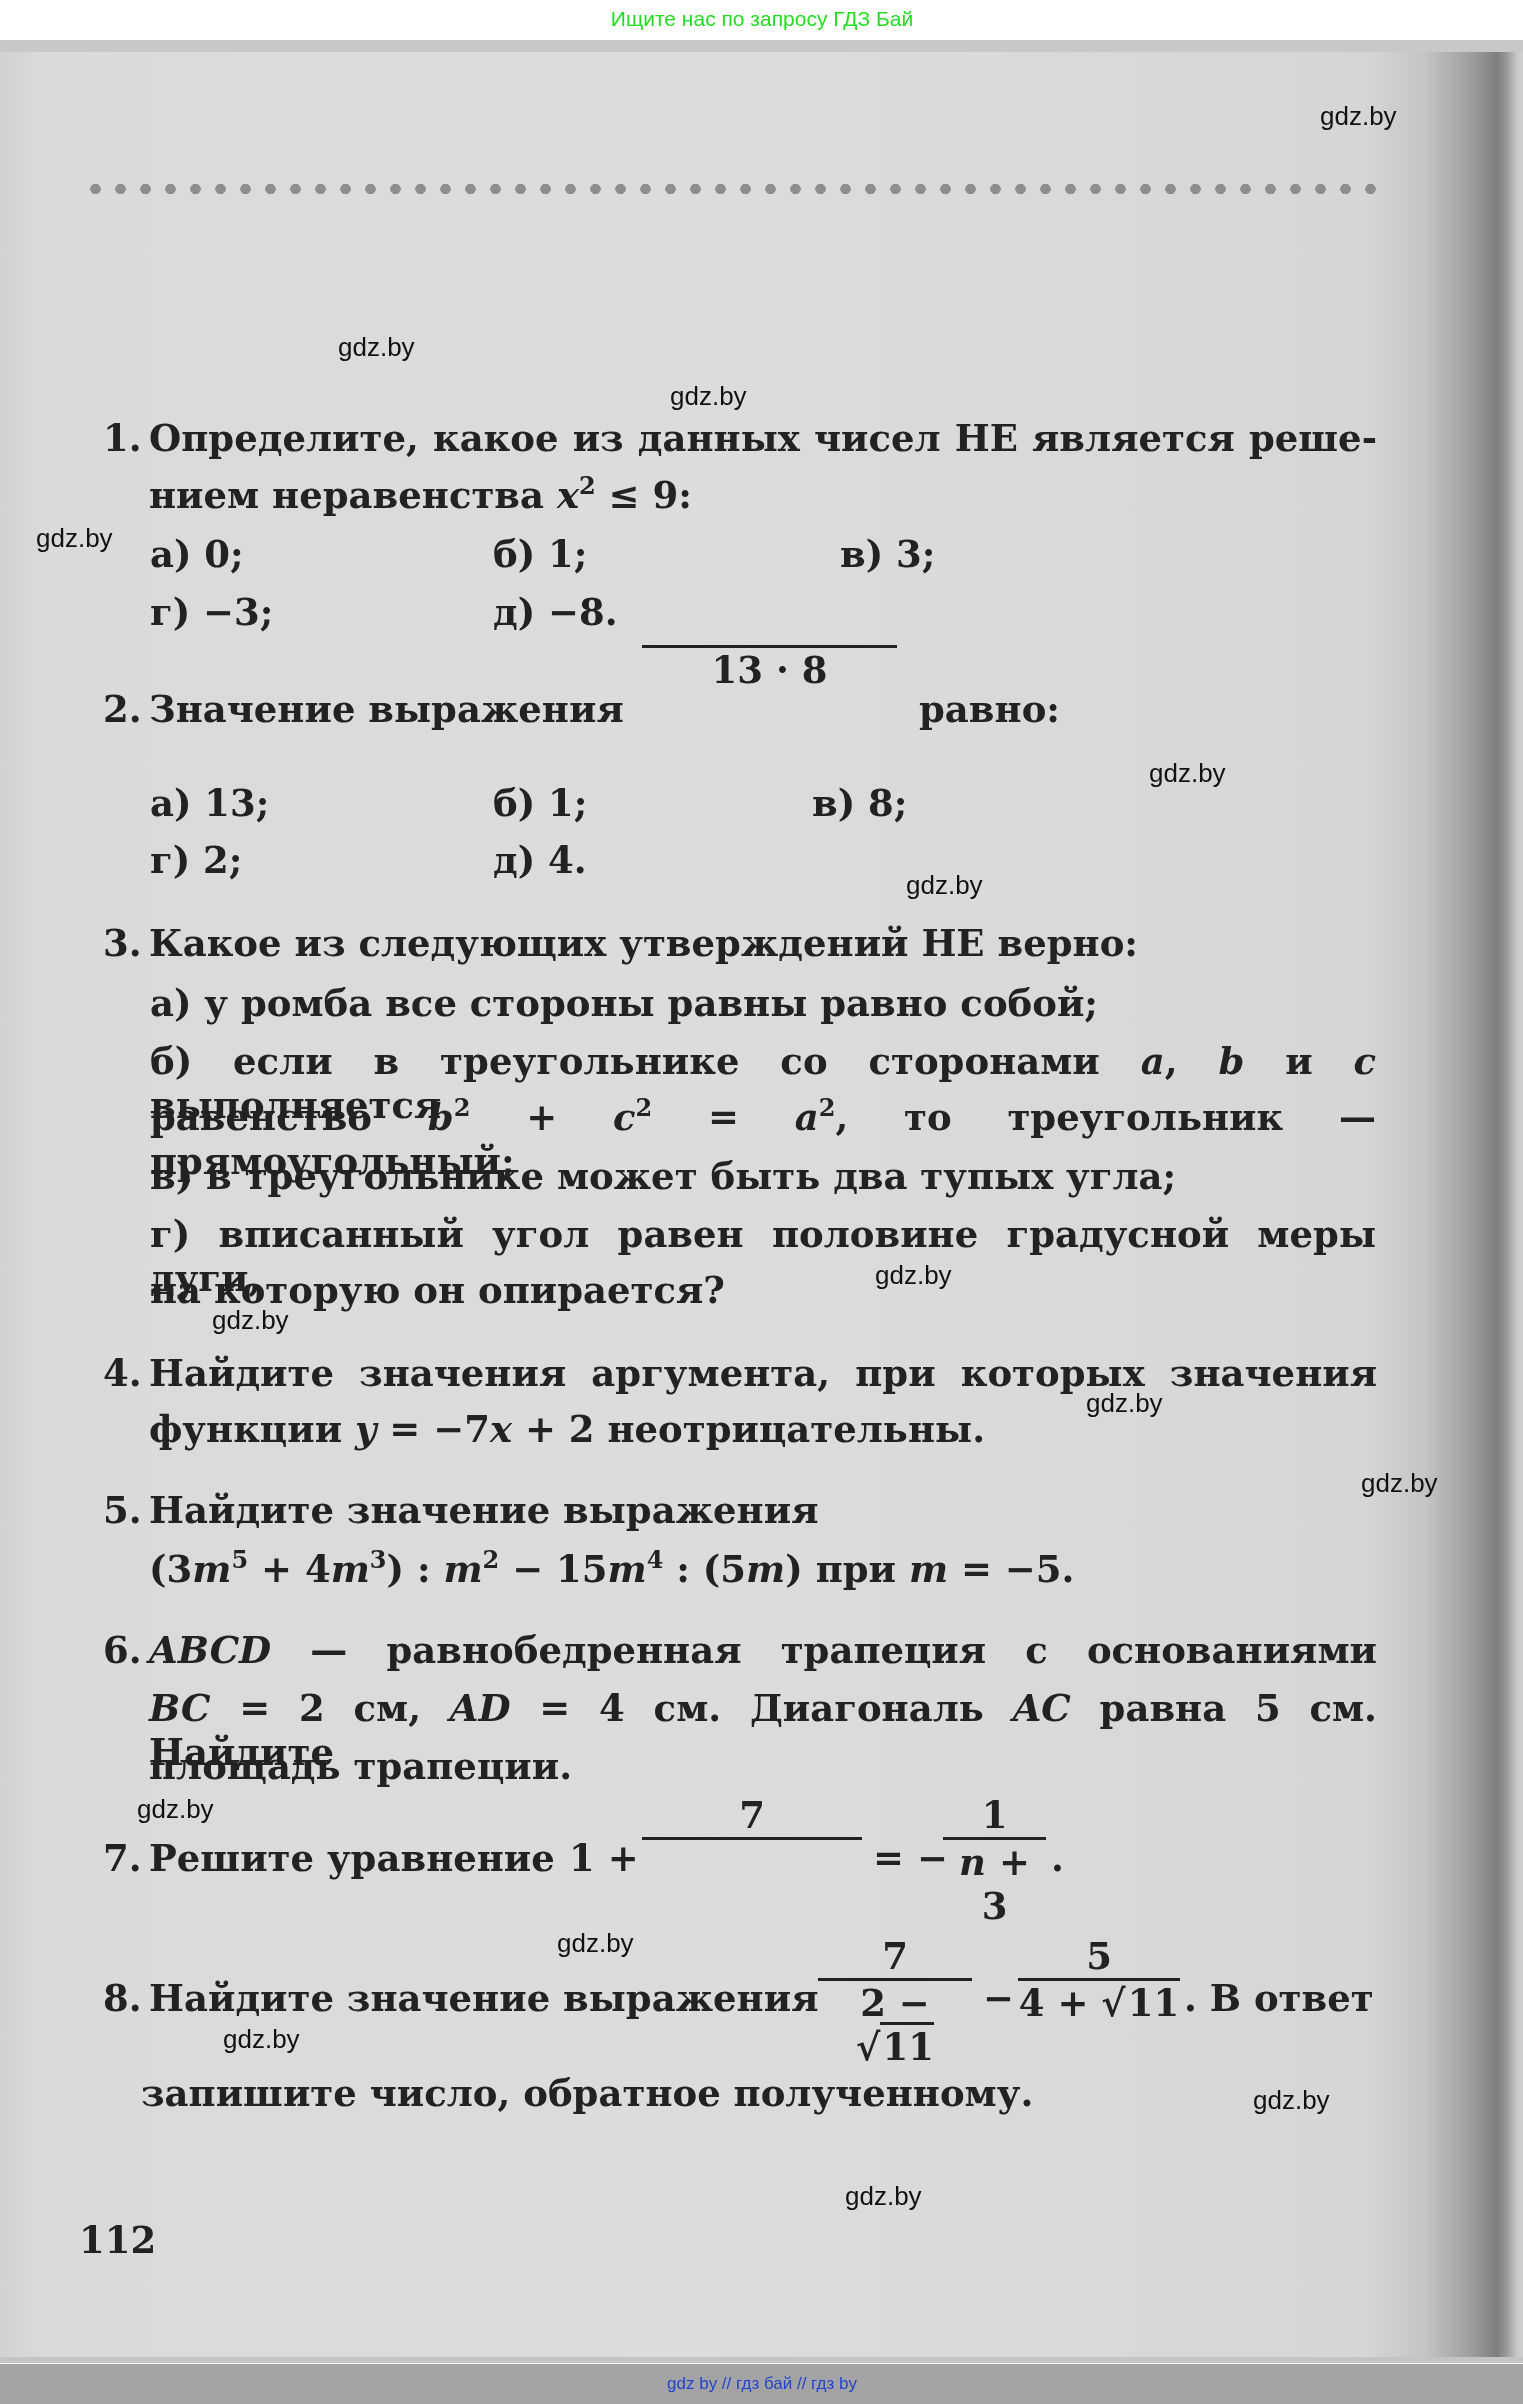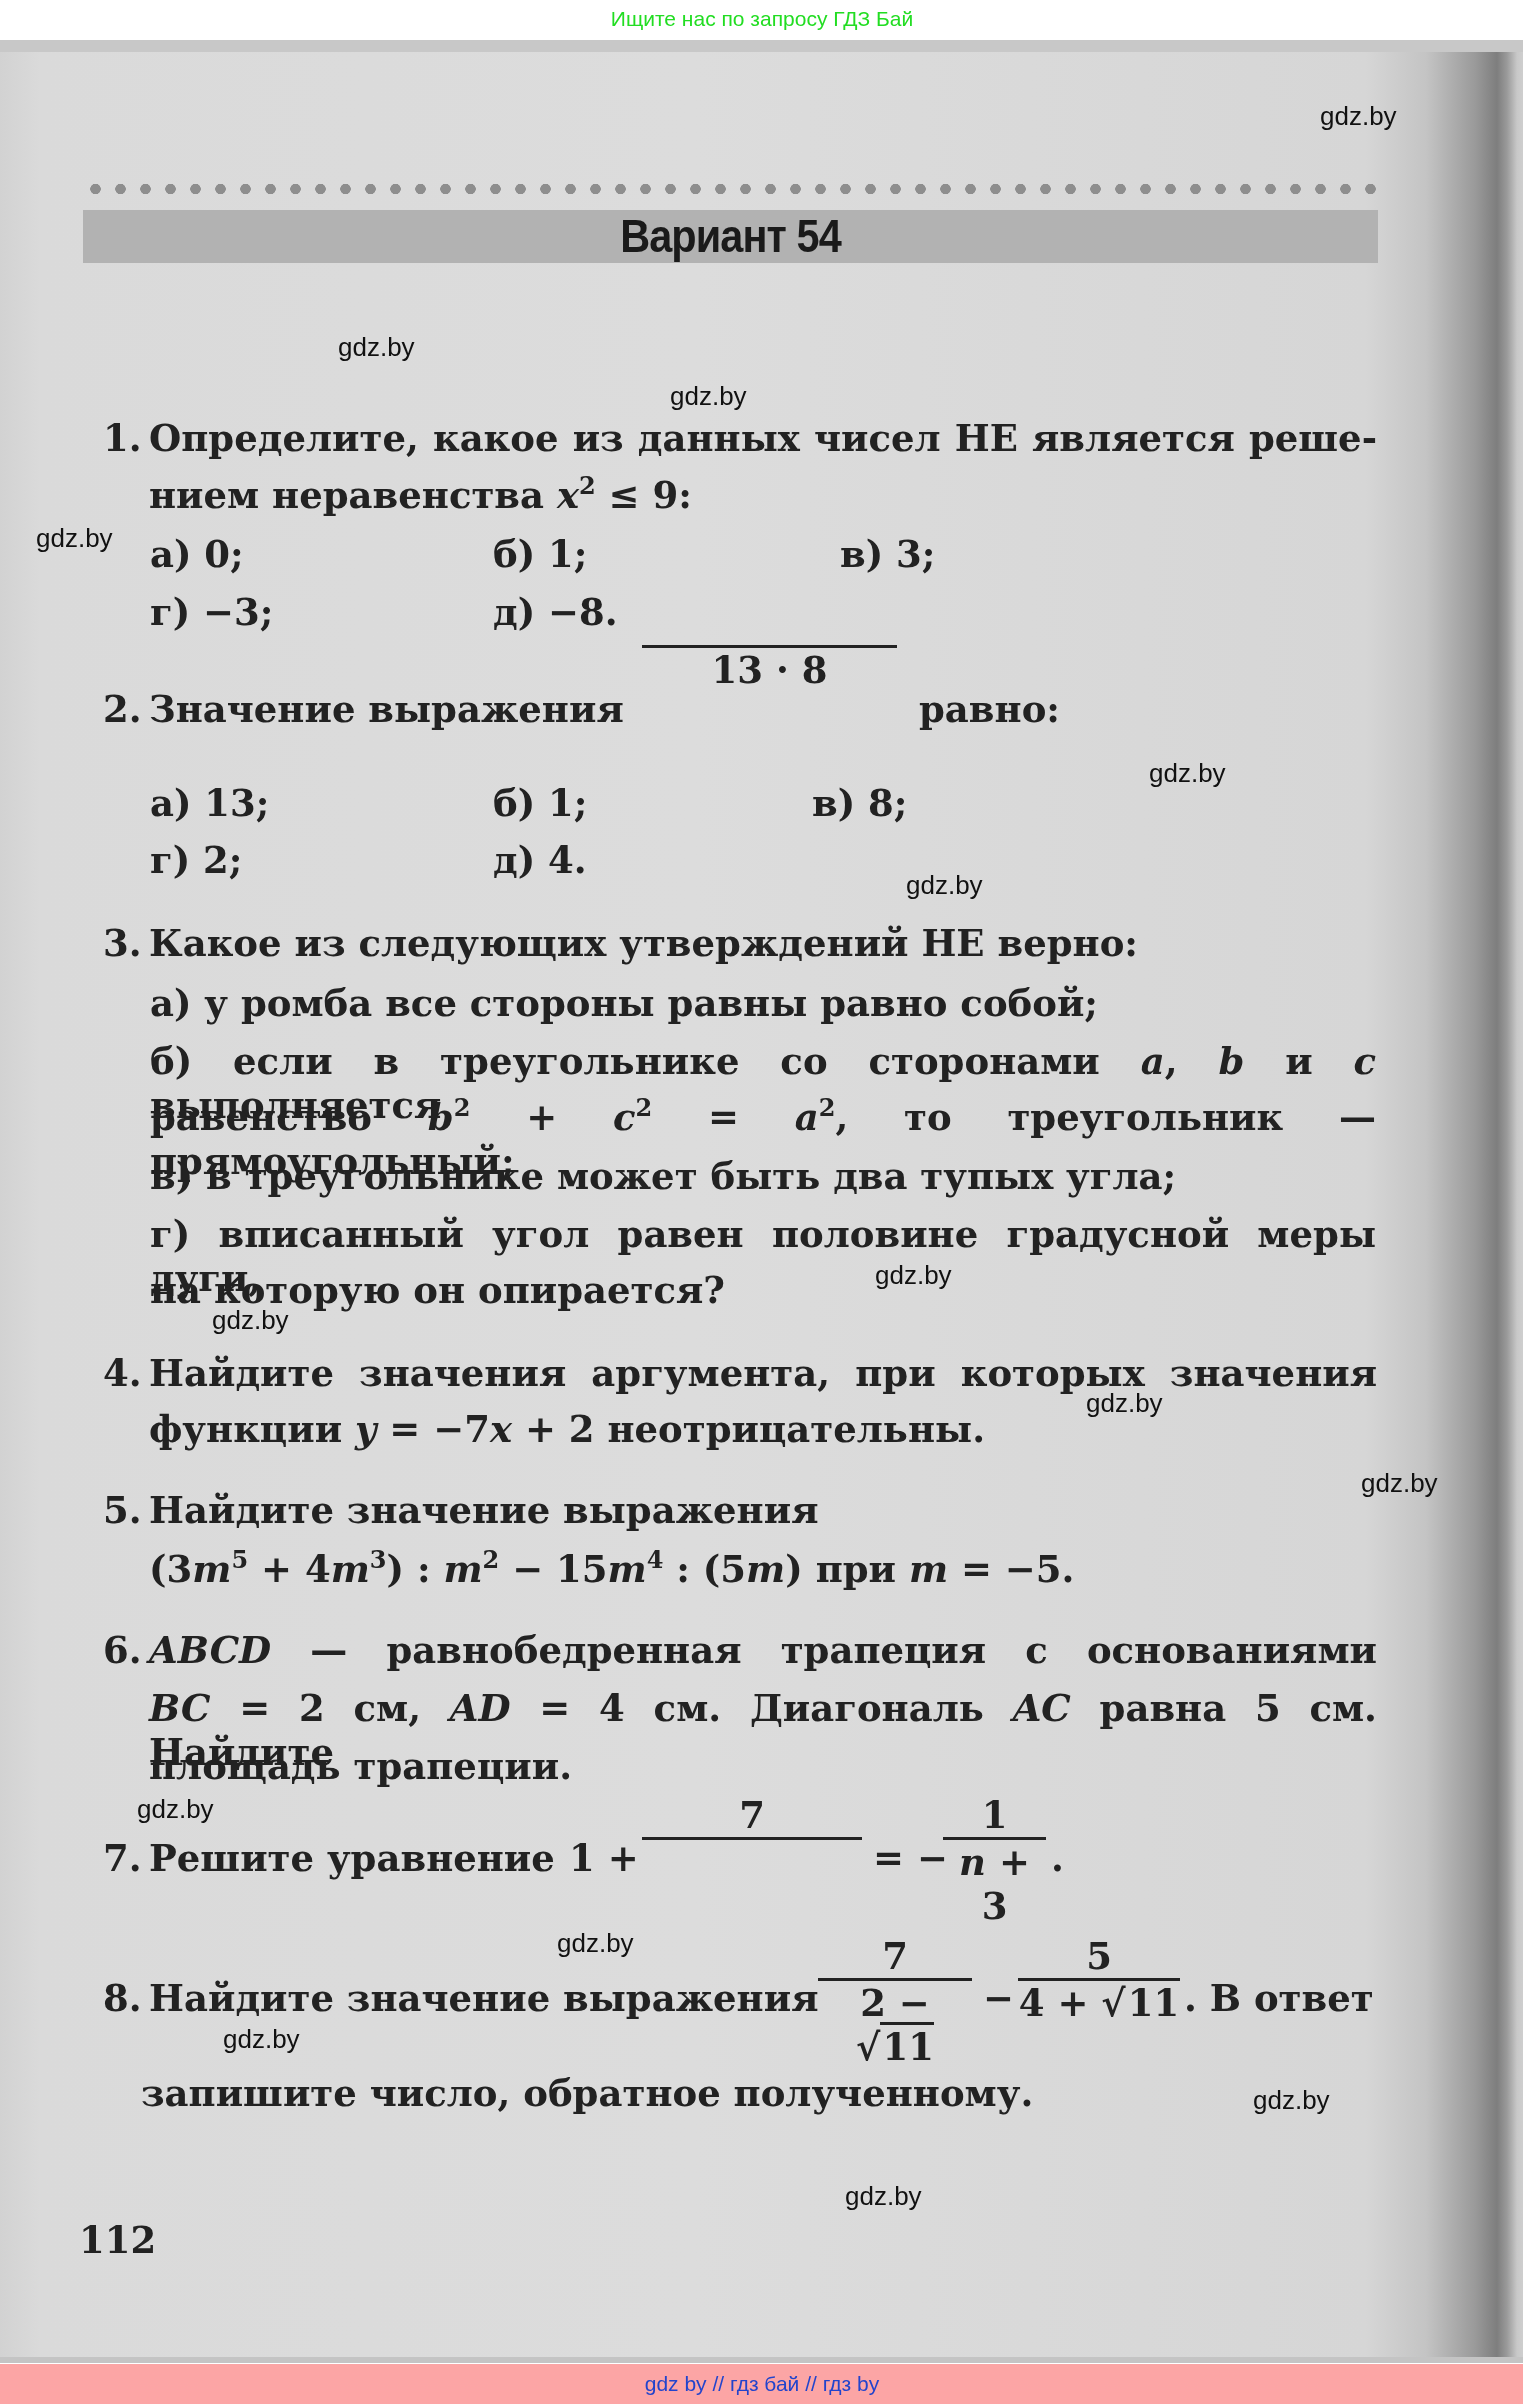--- a/index.html
+++ b/index.html
@@ -1,22 +1,22 @@
 <!DOCTYPE html>
 <html><head>
 <meta charset="utf-8">
 <style>
   html, body { margin:0; padding:0; }
   body { width:1524px; height:2405px; position:relative; background:#ffffff; overflow:hidden;
          font-family:"DejaVu Serif","Liberation Serif", serif; color:#1d1d1d; }
   .banner { position:absolute; left:0; top:0; width:1524px; height:40px; background:#fff;
             text-align:center; font-family:"Liberation Sans","DejaVu Sans",sans-serif; font-size:21px;
             line-height:38px; color:#22dd22; }
-  .footer { position:absolute; left:0; top:2364px; width:1524px; height:41px; background:#fca5a5;
-            text-align:center; font-family:"Liberation Sans","DejaVu Sans",sans-serif; font-size:21px;
+  .footer { position:absolute; left:0; top:2364px; width:1524px; height:41px; background:#a3a3a3;
+            text-align:center; font-family:"Liberation Sans","DejaVu Sans",sans-serif; font-size:17px;
             line-height:40px; color:#2244cc; }
   .page { position:absolute; left:0; top:40px; width:1524px; height:2323px;
           background:linear-gradient(to right,#d2d2d2 0px,#dadada 40px,#dcdcdc 693px,#d6d6d6 1366px,#c4c4c4 1426px,#9a9a9a 1475px,#7e7e7e 1497px,#9a9a9a 1507px,#c8c8c8 1517px,#d0d0d0 1524px); }
   .page::before { content:""; position:absolute; left:0; top:0; right:0; height:12px; background:#c8c8c8; }
   .page::after { content:""; position:absolute; left:0; bottom:0; right:0; height:6px; background:#c4c4c4; }
   .dots { position:absolute; left:83px; top:142px; width:1297px; height:14px;
           background-image:radial-gradient(circle, #8e8e8e 5px, transparent 5.5px);
           background-size:25px 14px; background-repeat:repeat-x; }
   .band { position:absolute; left:83px; top:170px; width:1295px; height:53px; background:#b2b2b2; }
   .band-title { position:absolute; left:0; right:0; top:0; text-align:center;
@@ -37,23 +37,20 @@
   .pagenum { position:absolute; left:79px; top:2178px; font-size:37px; font-weight:bold; color:#222; }
 </style>
 </head>
 <body>
 
 <div class="banner"><span>Ищите нас по запросу ГДЗ Бай</span></div>
 
 <div class="page">
 
   <div class="dots"></div>
-  <div class="band">
-    <div class="band-title">Вариант 54</div>
-  </div>
 
   <div class="wm" style="left:1320px;top:61px">gdz.by</div>
   <div class="wm" style="left:338px;top:292px">gdz.by</div>
   <div class="wm" style="left:670px;top:341px">gdz.by</div>
   <div class="wm" style="left:36px;top:483px">gdz.by</div>
   <div class="wm" style="left:1149px;top:718px">gdz.by</div>
   <div class="wm" style="left:906px;top:830px">gdz.by</div>
   <div class="wm" style="left:875px;top:1220px">gdz.by</div>
   <div class="wm" style="left:212px;top:1265px">gdz.by</div>
   <div class="wm" style="left:1086px;top:1348px">gdz.by</div>

